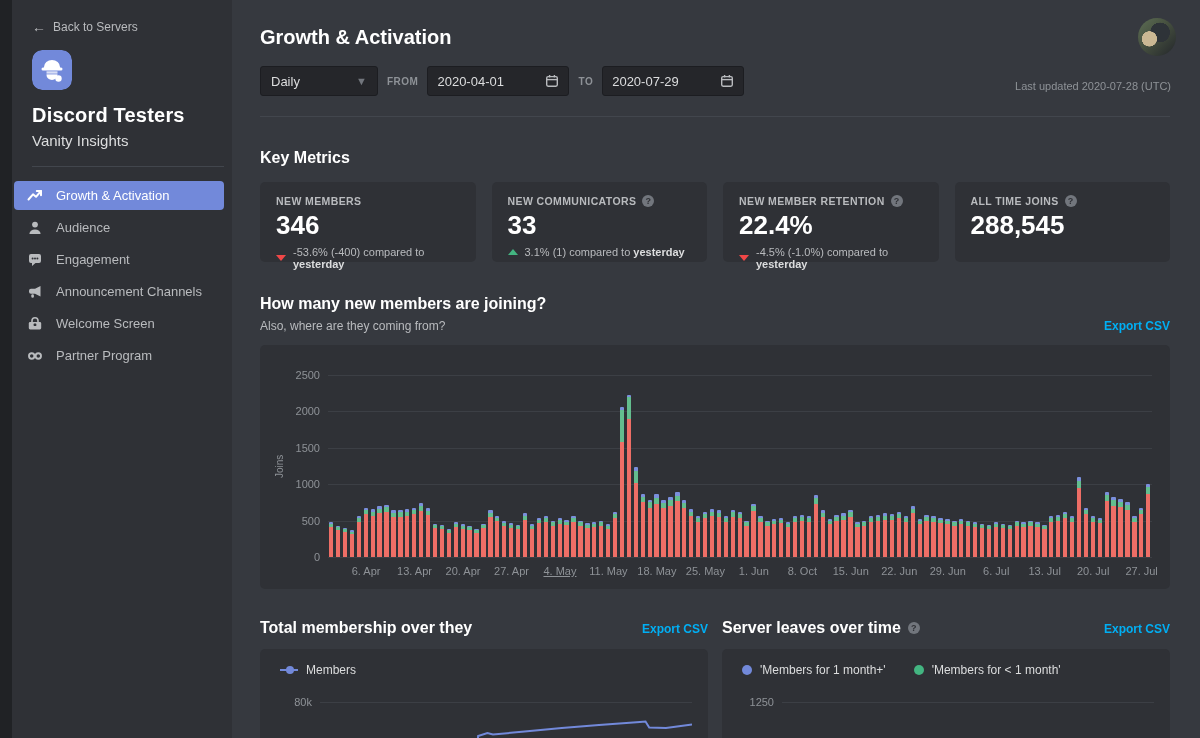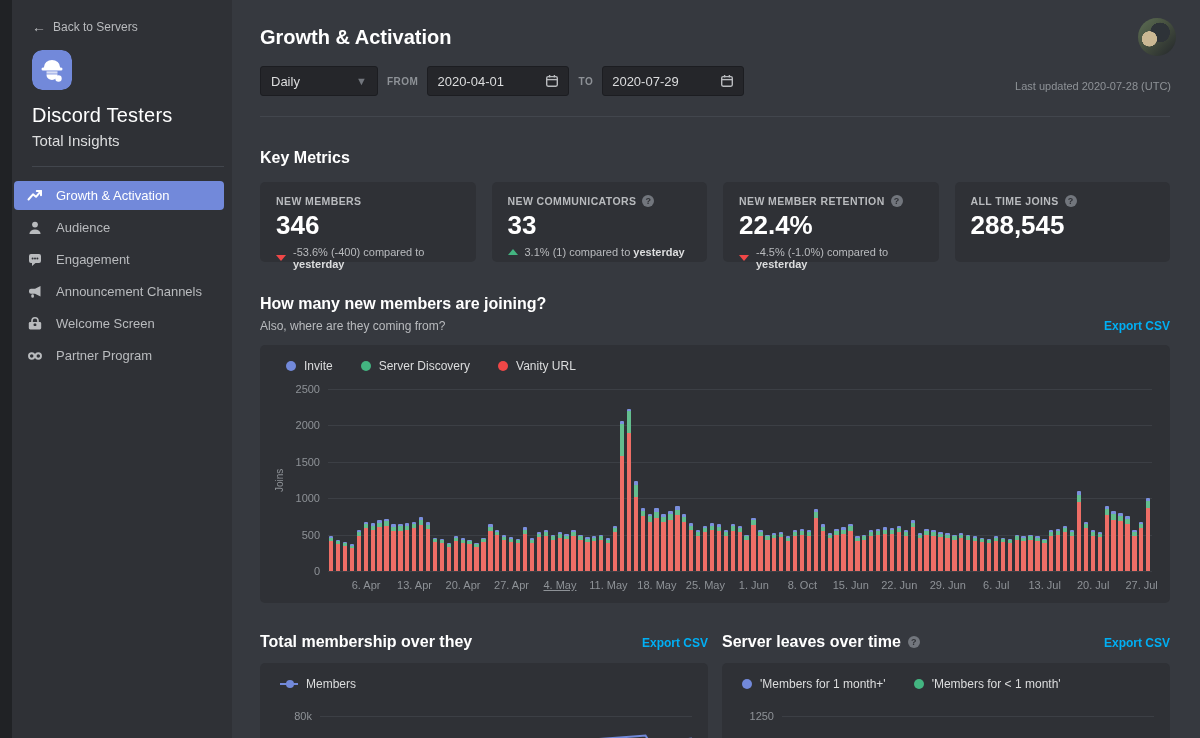--- a/index.html
+++ b/index.html
@@ -9,21 +9,21 @@
     font-family:"Liberation Sans",sans-serif;
     -webkit-font-smoothing:antialiased;
   }
   .app{display:flex;height:100%}
   .rail{width:12px;background:#202225;flex-shrink:0}
   
   .sidebar{width:220px;background:#2f3136;flex-shrink:0;box-sizing:border-box;padding-top:20px}
   .back{display:flex;align-items:center;gap:7px;color:#b9bbbe;font-size:12px;padding-left:20px;cursor:pointer}
   .back .arrow{font-size:14px;line-height:1}
   .server-icon{width:40px;height:40px;margin:16px 0 0 20px;border-radius:10px;overflow:hidden}
-  .server-name{font-size:20px;font-weight:normal;margin:14px 0 0 20px;letter-spacing:.2px}
+  .server-name{font-size:20px;font-weight:bold;margin:14px 0 0 20px;letter-spacing:.2px}
   .server-sub{font-size:15px;color:#dcddde;margin:5px 0 0 20px}
   .side-div{border:none;border-top:1px solid #42464d;margin:17px 8px 14px 20px}
   .nav-item{display:flex;align-items:center;gap:13px;height:29px;margin:0 8px 3px 2px;
     padding-left:13px;border-radius:4px;color:#b9bbbe;font-size:13px;cursor:pointer}
   .nav-item svg{flex-shrink:0}
   .nav-item.active{background:#7289da;color:#fff}
   
   .main{flex:1;position:relative;padding:0 30px 0 28px;box-sizing:border-box;overflow:hidden}
   .page-title{font-size:20px;font-weight:bold;margin:26px 0 0 0}
   .controls{display:flex;align-items:center;margin-top:17px}
@@ -101,21 +101,21 @@
       <svg width="40" height="40" viewBox="0 0 40 40">
         <rect width="40" height="40" rx="10" fill="#7289da"></rect>
         <path d="M12 17 a8 7 0 0 1 16 0 v1 h-16 z" fill="#fff"></path>
         <rect x="9.5" y="17.5" width="21" height="3" rx="1.5" fill="#fff"></rect>
         <path d="M14.5 21.5 h11 v3.5 a5.5 5 0 0 1 -11 0 z" fill="#fff"></path>
         <circle cx="26.5" cy="28.5" r="3.2" fill="#fff"></circle>
         <rect x="14" y="22.5" width="12" height="2.2" fill="#7289da" opacity="0.55"></rect>
       </svg>
     </div>
     <div class="server-name">Discord Testers</div>
-    <div class="server-sub">Total Insights</div>
+    <div class="server-sub">Vanity Insights</div>
     <hr class="side-div">
     <nav id="nav">
         <div class="nav-item active">
           <span style="display: inline-flex;">
             <svg width="16" height="15" viewBox="0 0 16 15" fill="none" stroke="currentColor" stroke-width="2" stroke-linecap="round" stroke-linejoin="round">
               <path d="M1.5 11.5 L6 6.3 L9 8.8 L14 3"></path>
               <path d="M9.8 3 H14 V7.2"></path>
             </svg>
           </span>
           <span>Growth &amp; Activation</span>
@@ -251,34 +251,20 @@
 
     <div class="sec-head">
       <div>
         <h2 class="sec-h2">How many new members are joining?</h2>
         <div class="sec-sub">Also, where are they coming from?</div>
       </div>
       <span class="export" id="joins-export" style="color: rgb(0, 175, 244);">Export CSV</span>
     </div>
 
     <div class="chart-card">
-      <div class="legend" id="joins-legend">
-          <div class="legend-item">
-            <span class="dot" style="background: rgb(114, 137, 218);"></span>
-            <span>Invite</span>
-          </div>
-          <div class="legend-item">
-            <span class="dot" style="background: rgb(67, 181, 129);"></span>
-            <span>Server Discovery</span>
-          </div>
-          <div class="legend-item">
-            <span class="dot" style="background: rgb(240, 71, 71);"></span>
-            <span>Vanity URL</span>
-          </div>
-        </div>
       <div class="joins-chart">
         <div class="ylab" id="joins-ylab">Joins</div>
         <div class="yaxis" id="joins-yaxis">
             <span style="top: 100%;">0</span>
             <span style="top: 80%;">500</span>
             <span style="top: 60%;">1000</span>
             <span style="top: 40%;">1500</span>
             <span style="top: 20%;">2000</span>
             <span style="top: 0%;">2500</span>
           </div>

